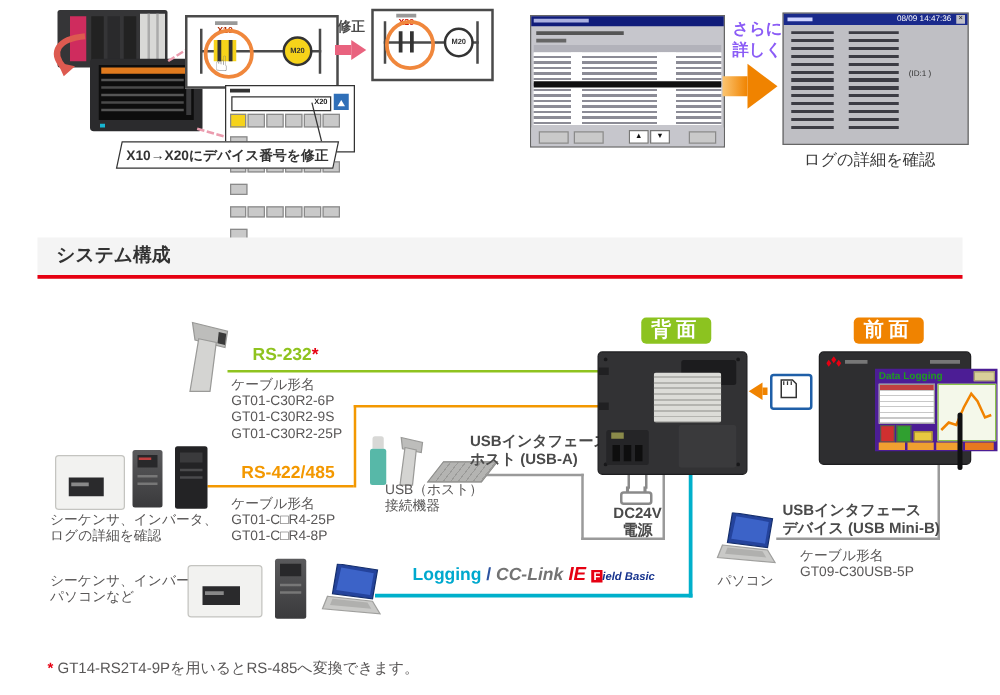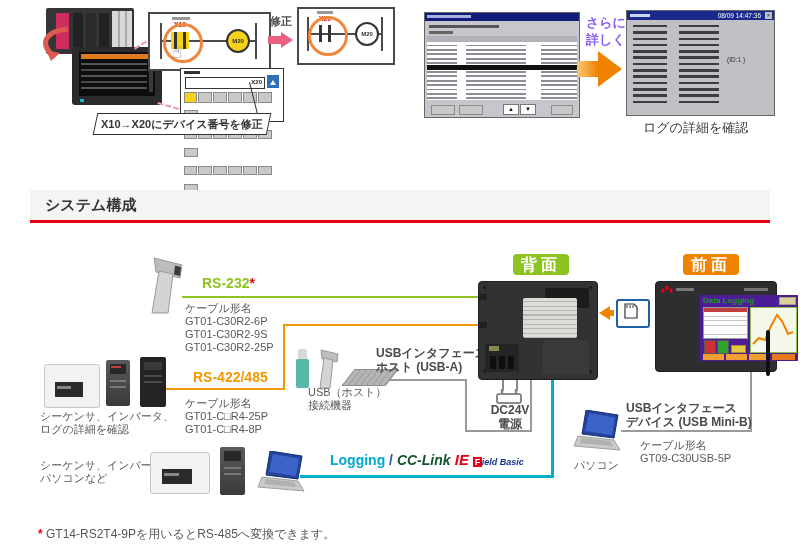--- a/index.html
+++ b/index.html
@@ -239,21 +239,21 @@
     <span class="bar" style="left:4px;top:20px;width:17px;height:2px;background:#777;"></span>
     <span class="bar" style="left:4px;top:26px;width:17px;height:2px;background:#777;"></span>
   </div>
   <svg class="abs" style="left:256px;top:451px;" width="50" height="46" viewBox="0 0 50 46">
     <polygon points="14,0 46,5 42,28 10,24" fill="#24439c" stroke="#16306e"></polygon>
     <polygon points="17,3 43,7.5 40,25 13,21" fill="#3c63c8"></polygon>
     <polygon points="6,26 42,30 48,40 2,36" fill="#c9c9c7" stroke="#a0a09e"></polygon>
     <polygon points="10,28 38,31 41,36 8,33" fill="#b0b0ae"></polygon>
   </svg>
   <div class="abs" style="left:330px;top:451px;white-space:nowrap;">
-    <span style="font-size:14px;font-weight:bold;color:#00a9ce;">Logging</span><span style="font-size:14px;font-weight:bold;color:#2a52a0;"> / </span><span style="font-size:14px;font-weight:bold;font-style:italic;color:#14532d;">CC-Link</span><span style="font-size:15px;font-weight:bold;font-style:italic;color:#e60012;"> IE</span>
+    <span style="font-size:14px;font-weight:bold;color:#00a9ce;">Logging</span><span style="font-size:14px;font-weight:bold;color:#2a52a0;"> / </span><span style="font-size:14px;font-weight:bold;font-style:italic;color:#737373;">CC-Link</span><span style="font-size:15px;font-weight:bold;font-style:italic;color:#e60012;"> IE</span>
     <span style="font-size:9px;font-weight:bold;font-style:italic;color:#16338e;"><span style="background:#e60012;color:#fff;font-style:normal;padding:0 1.5px;">F</span><span>ield Basic</span></span>
   </div>
 
   <span class="badge" style="left:513px;top:254px;background:#8cc320;">背面</span>
   <div class="devbody" style="left:478px;top:281px;width:118px;height:97px;background:#323234;border:1px solid #1e1e20;">
     <span class="bar" style="left:66px;top:6px;width:44px;height:20px;background:#1c1c1e;border-radius:2px;"></span>
     <div class="abs" style="left:44px;top:16px;width:54px;height:40px;background:#dcdcd8;border-radius:2px;
                 background-image:repeating-linear-gradient(to bottom,transparent 0 3px,#b4b4b0 3px 4.5px);"></div>
     <span class="bar" style="left:4px;top:4px;width:3px;height:3px;background:#18181a;border-radius:50%;"></span>
     <span class="bar" style="left:110px;top:4px;width:3px;height:3px;background:#18181a;border-radius:50%;"></span>

